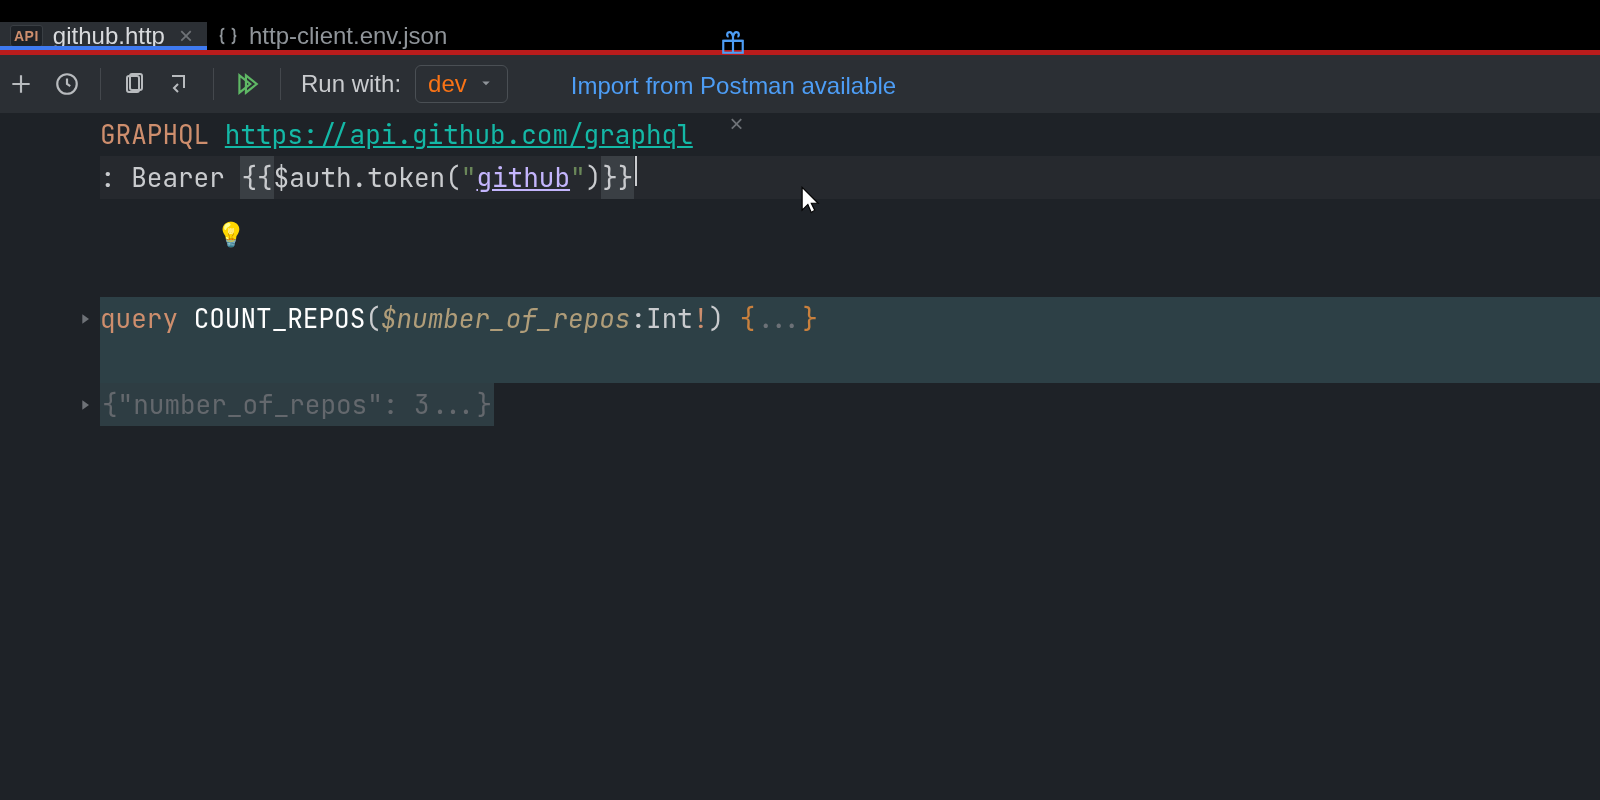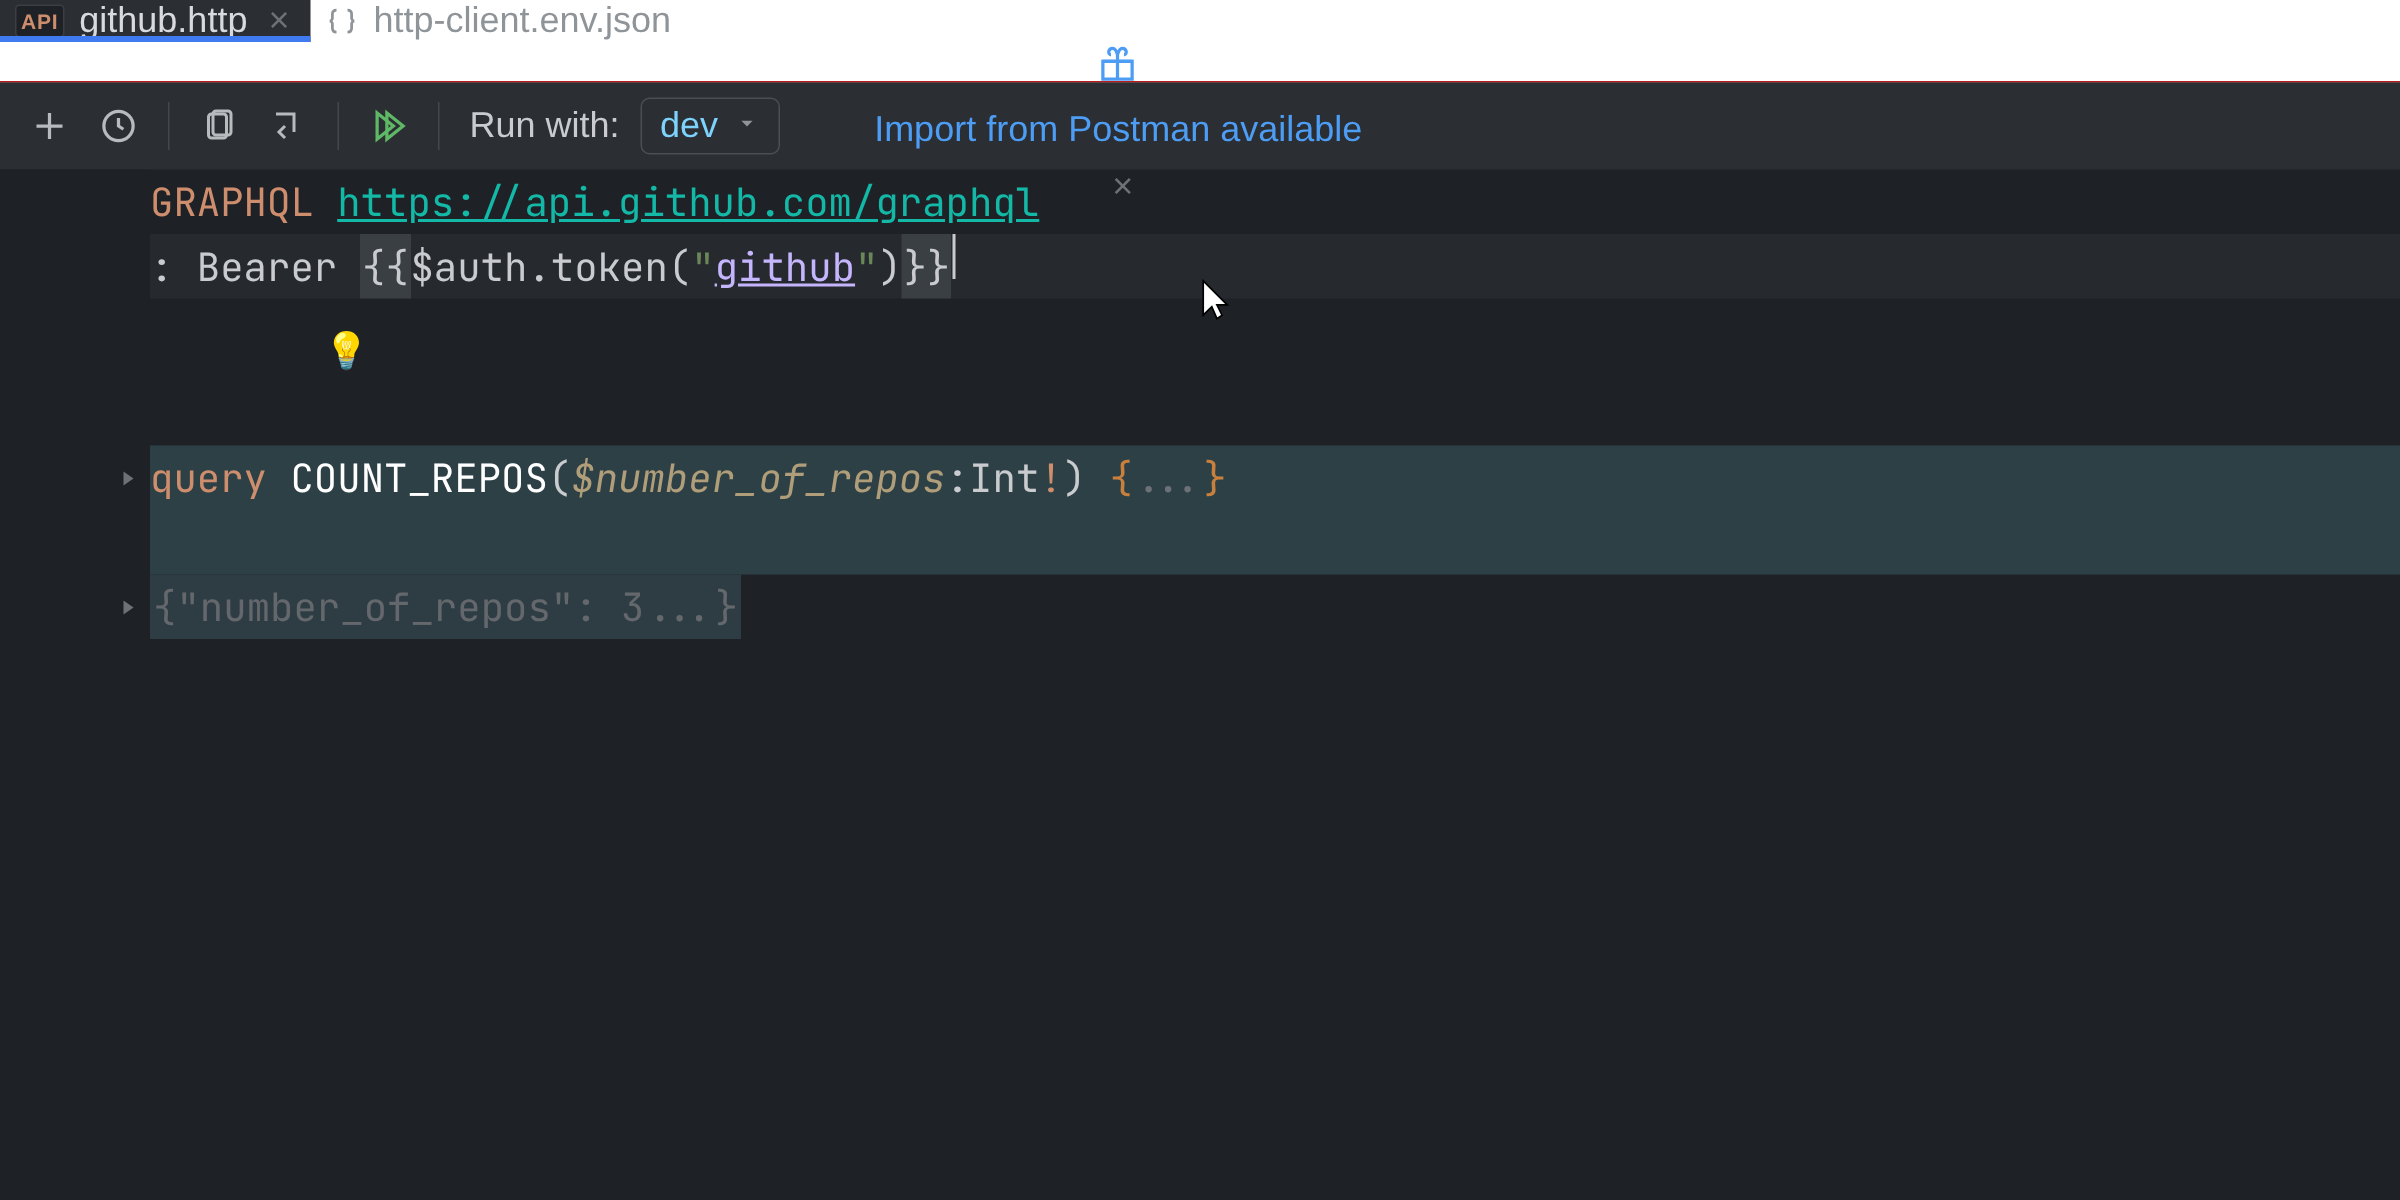--- a/index.html
+++ b/index.html
@@ -9,24 +9,24 @@
     background: #1e2227;
     font-family: -apple-system, BlinkMacSystemFont, "Segoe UI", sans-serif;
     color: #bbbbbb;
     overflow: hidden;
     position: relative;
   }
 
   
   .tab-bar {
     height: 55px;
-    background: #ffffff;
+    background: #000000;
     display: flex;
-    align-items: flex-start;
-    border-bottom: 1px solid #b91c1c;
+    align-items: flex-end;
+    border-bottom: 5px solid #b91c1c;
   }
   .tab {
     display: flex;
     align-items: center;
     padding: 0 14px 0 10px;
     gap: 10px;
     cursor: pointer;
     color: #8f9499;
     font-size: 24px;
     position: relative;
@@ -64,21 +64,21 @@
     color: #8f9499;
     display: flex; align-items: center; justify-content: center;
   }
 
   
   .toolbar {
     height: 58px;
     background: #2b2f34;
     display: flex;
     align-items: center;
-    padding: 0 14px;
+    padding: 0 2px;
     gap: 8px;
     font-size: 24px;
     color: #c9cbce;
   }
   .tb-btn {
     width: 38px; height: 40px;
     display: flex; align-items: center; justify-content: center;
     color: #b8bbbe;
     cursor: pointer;
     border-radius: 4px;
@@ -88,21 +88,21 @@
     background: #44484d;
     margin: 0 6px;
   }
   .run-all svg { color: #5fb865; }
   .run-with-label { margin-left: 6px; margin-right: 6px; color: #c9cbce; }
   .env-dropdown {
     display: flex; align-items: center; gap: 10px;
     border: 1px solid #4a4f54;
     border-radius: 6px;
     padding: 4px 12px;
-    color: #7dd3fc;
+    color: #f97316;
     cursor: pointer;
   }
   .env-dropdown .chev { color: #8f9499; }
   .banner {
     margin-left: 55px;
     display: flex; align-items: center; gap: 10px;
     color: #4d9df5;
     cursor: pointer;
     flex-direction: column;
   }

